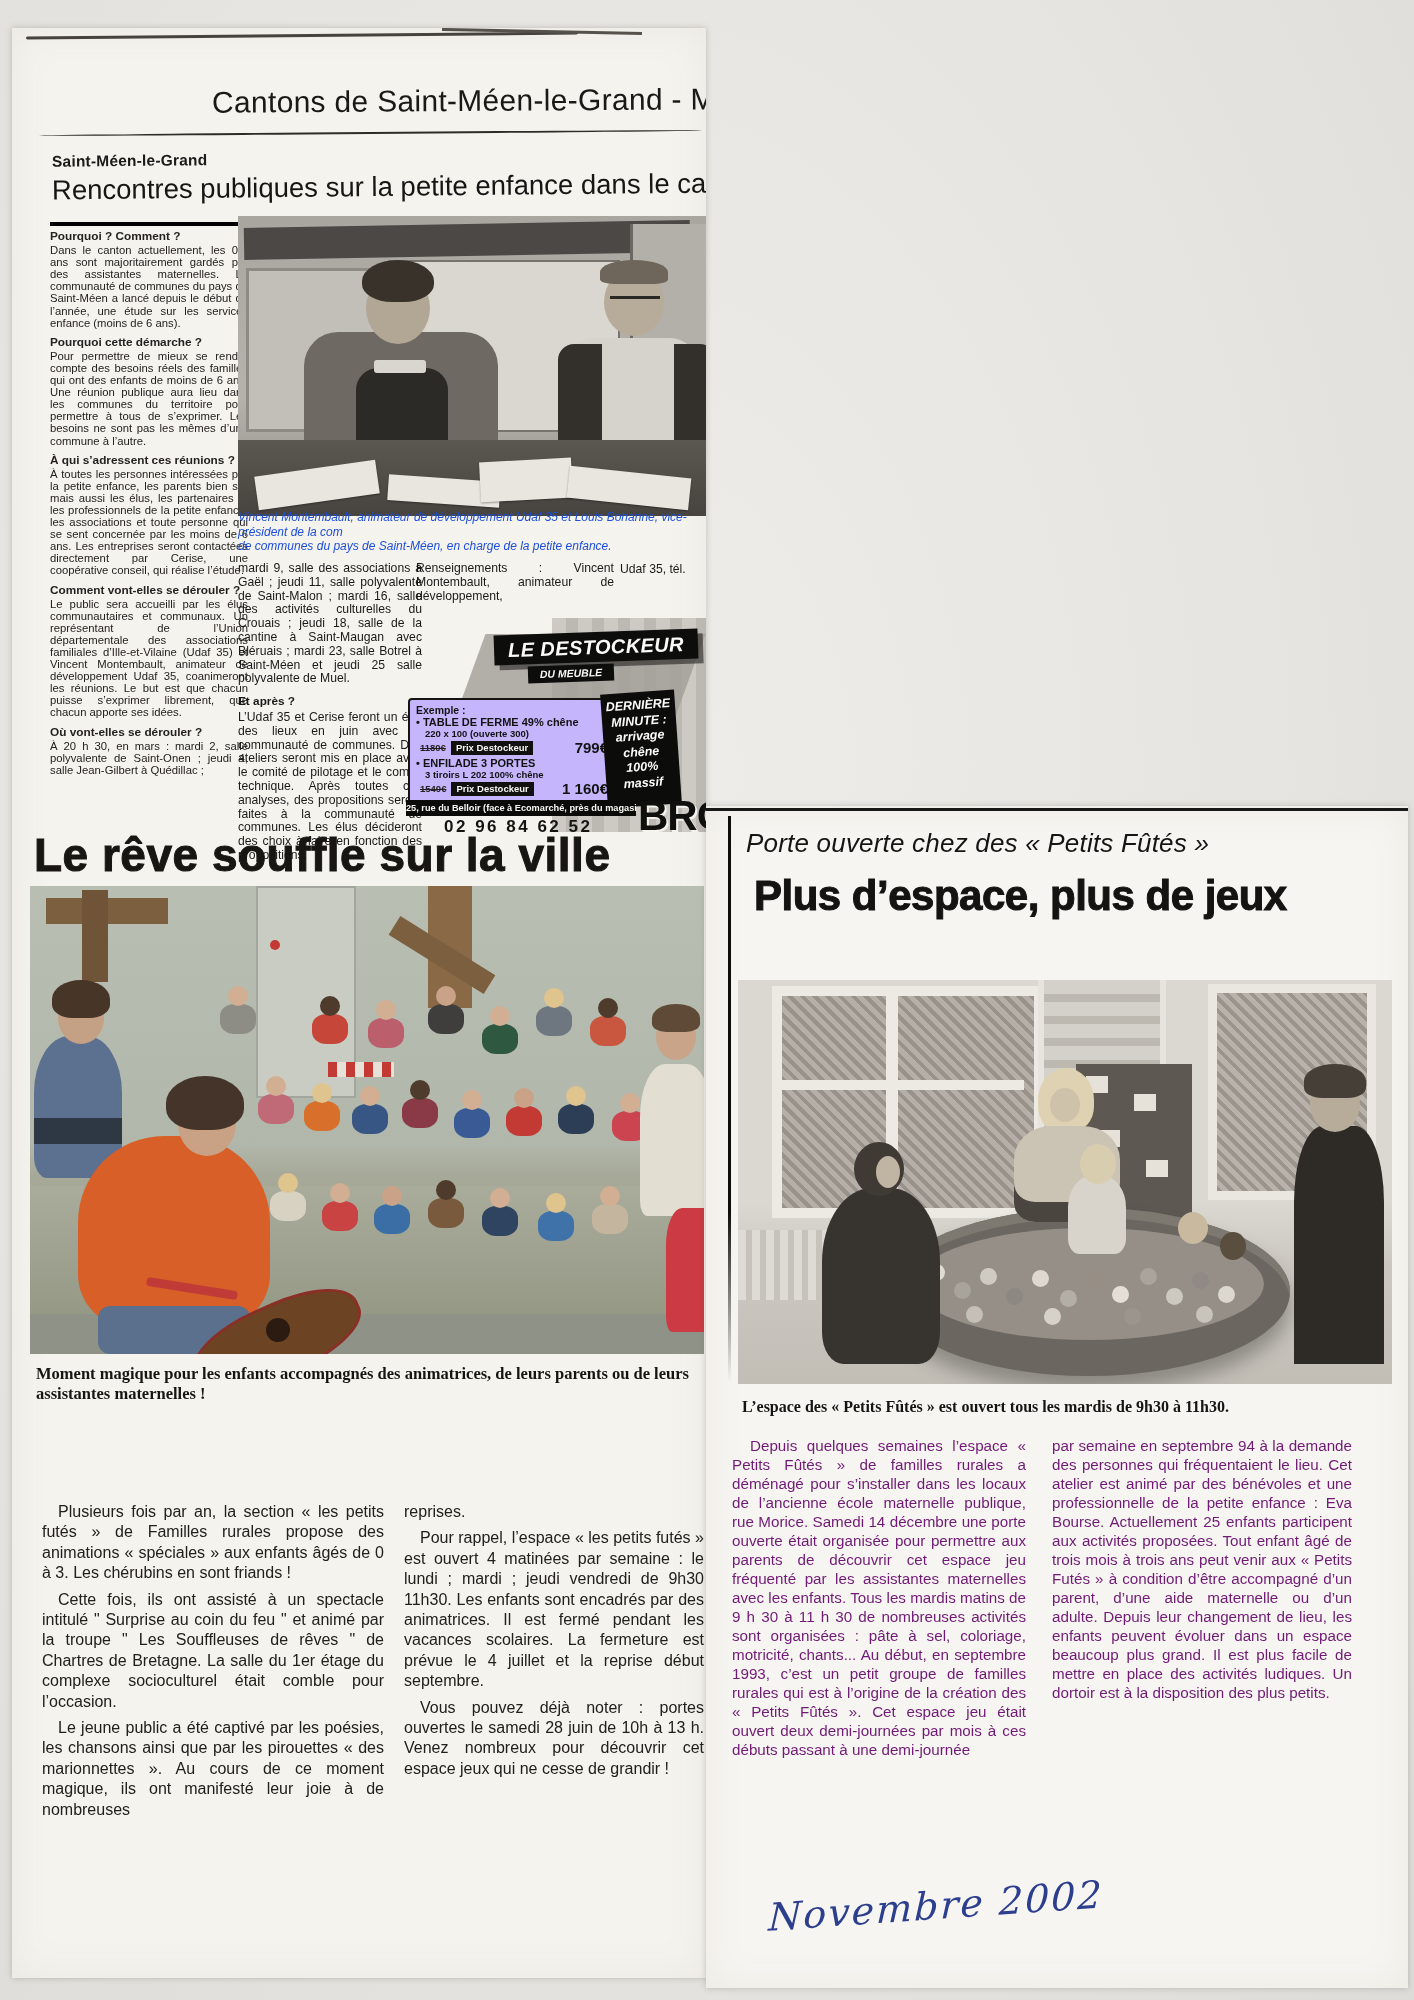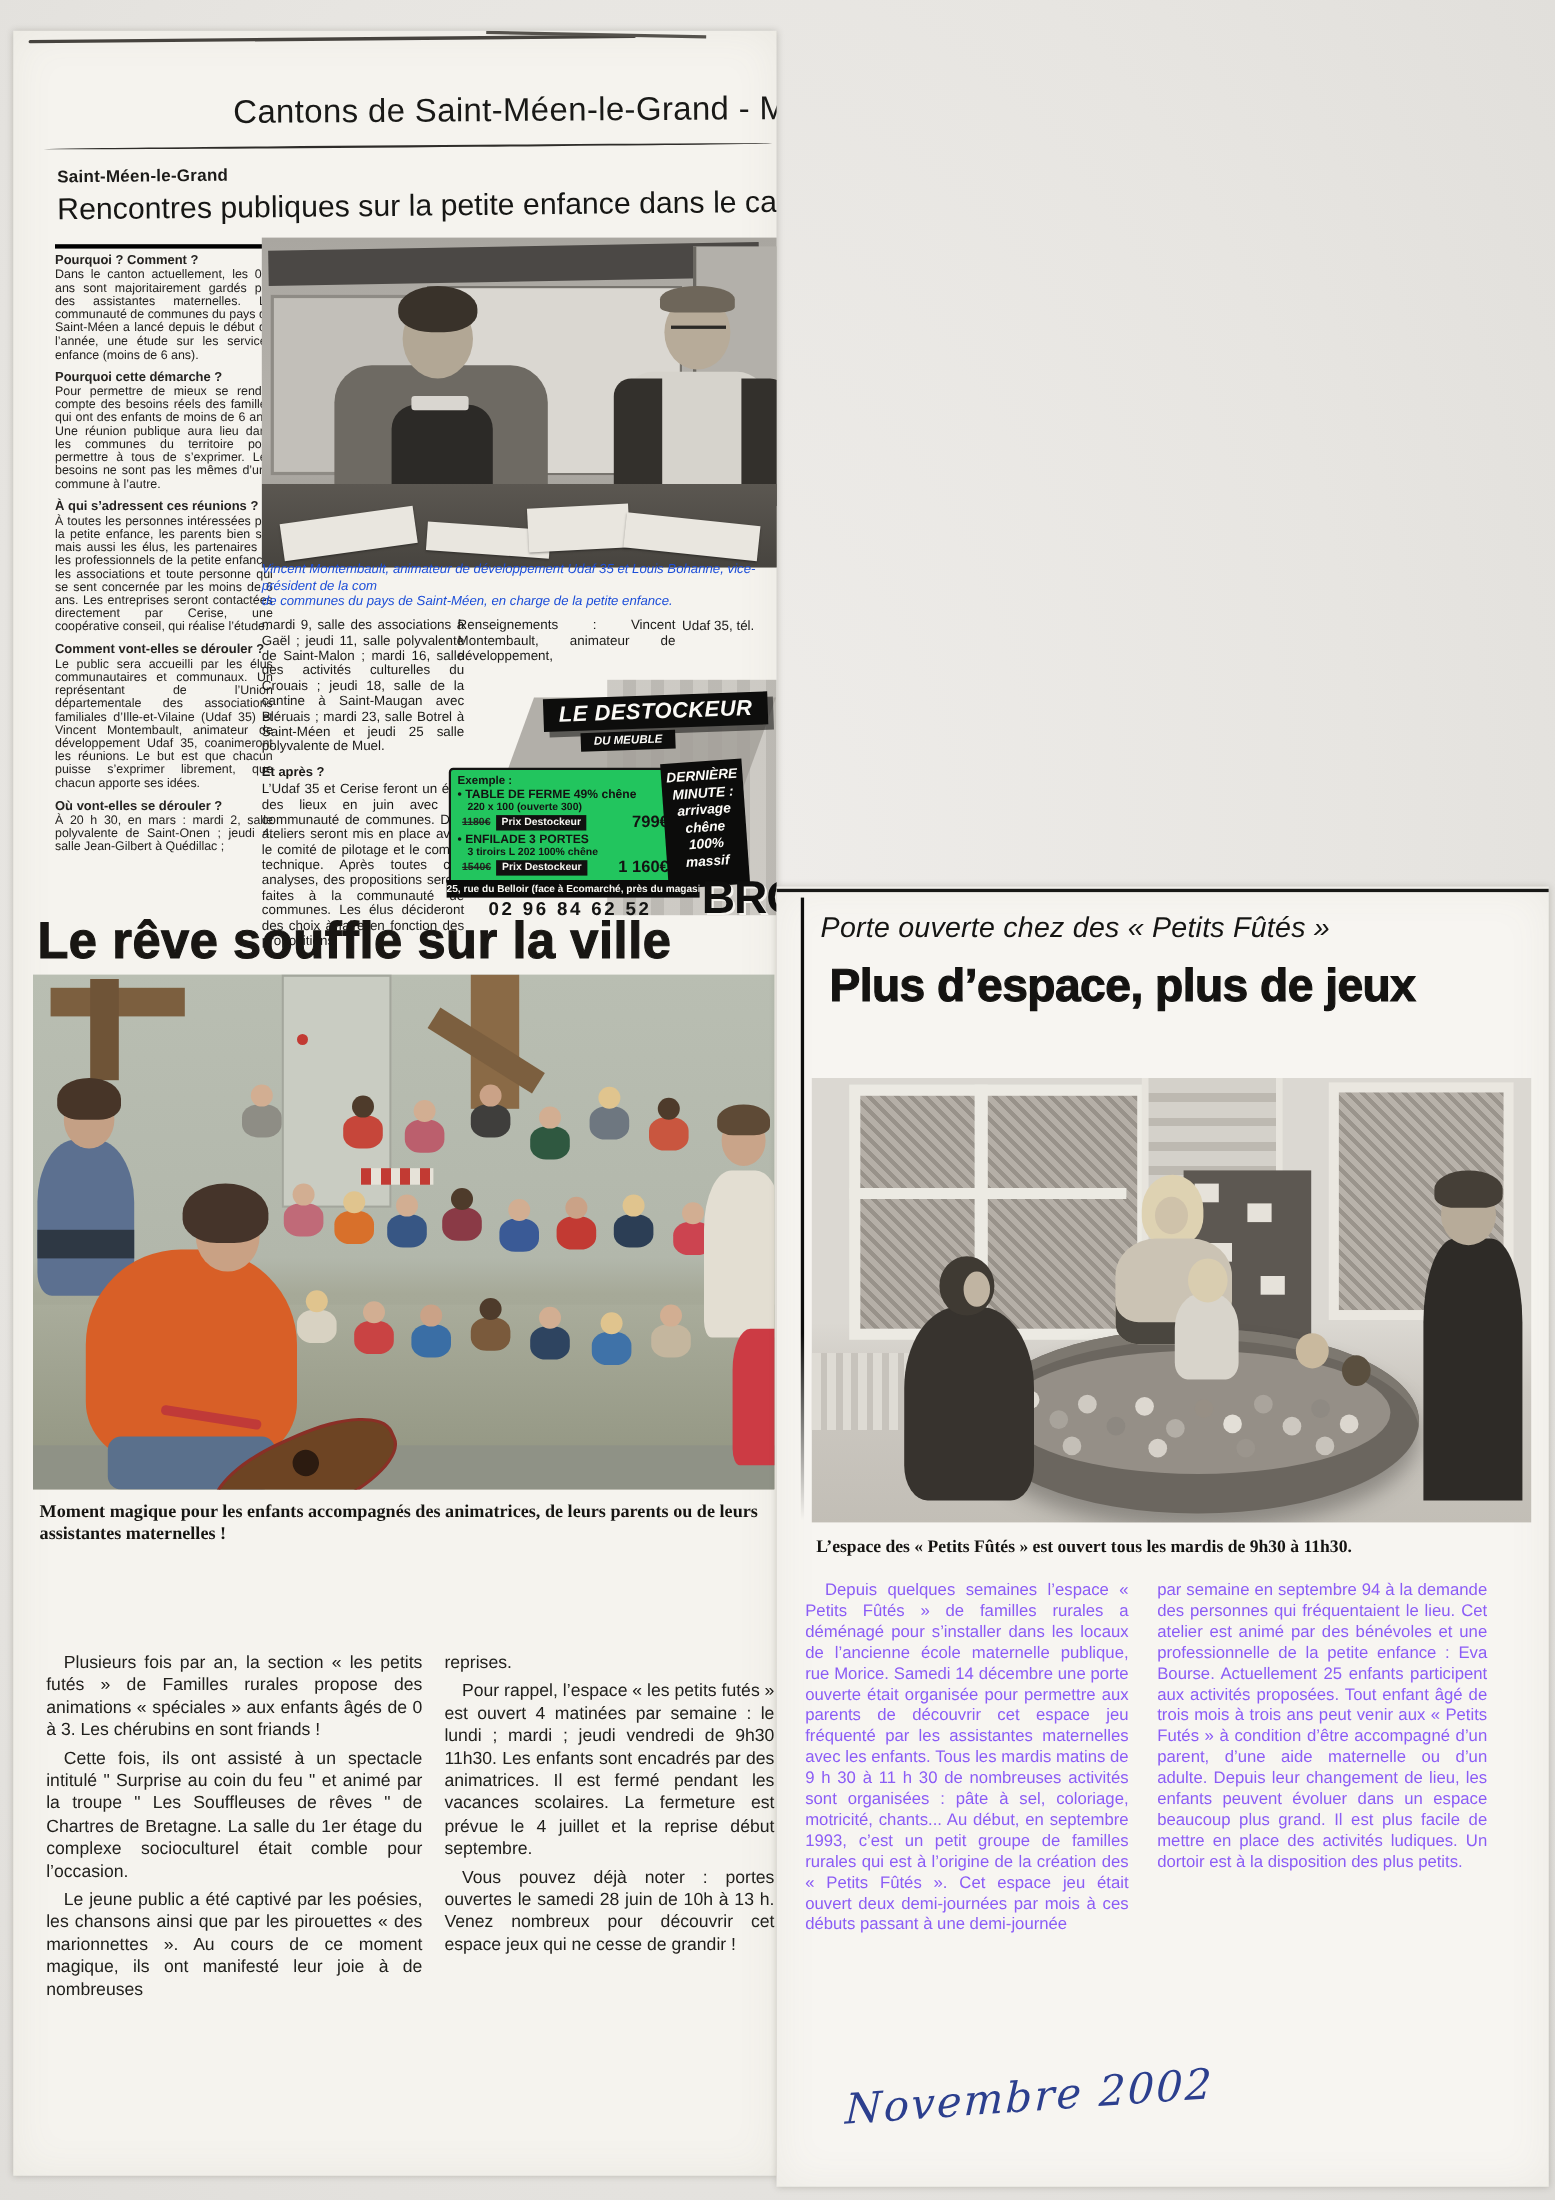--- a/index.html
+++ b/index.html
@@ -48,21 +48,21 @@
   .p1-glasses{left:372px;top:80px;width:50px;height:3px;background:#2b2926;}
   .p1-table{left:0;top:224px;width:476px;height:76px;background:linear-gradient(#5b5751,#47443f);}
   .paper{background:#e9e6df;box-shadow:0 1px 2px rgba(0,0,0,.35);}
 
   
   .ad{left:390px;top:572px;width:304px;height:234px;}
   .ad-photo{left:150px;top:18px;width:154px;height:214px;background:repeating-linear-gradient(90deg,#c6c3bd 0 14px,#b2afa9 14px 26px);opacity:.85;}
   .ad-swoosh{left:62px;top:34px;width:220px;height:118px;background:#a19e97;transform:skewX(-20deg);opacity:.8;}
   .ad-banner1{left:92px;top:32px;width:204px;height:30px;background:#0d0d0c;color:#fbfaf6;font-weight:900;font-style:italic;font-size:20px;letter-spacing:.4px;text-align:center;line-height:30px;transform:rotate(-2deg);box-shadow:5px 5px 0 rgba(20,20,18,.55);}
   .ad-banner2{left:126px;top:65px;width:86px;height:17px;background:#0d0d0c;color:#fbfaf6;font-weight:900;font-style:italic;font-size:10.5px;text-align:center;line-height:17px;transform:rotate(-2deg);}
-  .ad-exbox{left:6px;top:98px;width:192px;background:#22c55e;border:2px solid #141413;border-radius:4px;padding:4px 6px 5px 6px;font-size:10px;line-height:12px;color:#131312;}
+  .ad-exbox{left:6px;top:98px;width:192px;background:#c4b5fd;border:2px solid #141413;border-radius:4px;padding:4px 6px 5px 6px;font-size:10px;line-height:12px;color:#131312;}
   .ex-label{font-weight:bold;font-size:10.5px;}
   .ex-name{font-weight:bold;font-size:11px;}
   .ex-detail{font-weight:bold;font-size:9.5px;padding-left:9px;}
   .ex-row{display:flex;align-items:center;gap:5px;padding-left:4px;margin:1px 0 2px 0;}
   .ex-row s{font-weight:bold;font-size:9.5px;color:#22211f;}
   .chip{background:#111110;color:#f8f7f2;font-weight:bold;font-size:9.5px;padding:1px 5px;}
   .price{font-weight:900;font-size:15px;margin-left:auto;}
   .ad-flash{left:202px;top:92px;width:74px;height:108px;background:#0c0c0b;color:#fdfcf8;transform:rotate(-4deg);text-align:center;font-style:italic;font-weight:900;font-size:12.5px;line-height:15.5px;padding-top:6px;}
   .ad-strip{left:4px;top:200px;width:230px;height:16px;background:#0b0b0a;color:#f8f7f2;font-weight:bold;font-size:9.2px;line-height:16px;text-align:center;white-space:nowrap;overflow:hidden;}
   .ad-phone{left:42px;top:217px;font-weight:900;font-size:17px;letter-spacing:2.5px;color:#141413;}
@@ -111,21 +111,21 @@
   .p2-guitar{left:158px;top:418px;width:172px;height:66px;background:#6d4423;border:3px solid #8a2f26;border-radius:45%;transform:rotate(-24deg);}
   .p2-ghole{left:236px;top:432px;width:24px;height:24px;border-radius:50%;background:#2c1b10;transform:rotate(-24deg);}
   .p2-tie{left:116px;top:398px;width:92px;height:9px;background:#c03a38;transform:rotate(9deg);border-radius:4px;}
 
   
   .r-topline{left:0;top:2px;width:100%;height:3px;background:#181816;}
   .r-vline{left:22px;top:10px;width:3px;height:566px;background:linear-gradient(#0e0e0d 70%,rgba(14,14,13,0));}
   .kicker3{left:40px;top:22px;font-style:italic;font-weight:500;font-size:26px;letter-spacing:.2px;color:#151513;}
   .headline3{left:48px;top:66px;font-weight:900;font-size:42px;letter-spacing:-.5px;color:#141311;-webkit-text-stroke:1px #141311;}
   .cap3{left:36px;top:592px;width:640px;font-family:"Liberation Serif",serif;font-weight:bold;font-size:16px;color:#151412;}
-  .body3{top:630px;font-size:15.2px;line-height:19px;text-align:justify;color:#8b5cf6;}
+  .body3{top:630px;font-size:15.2px;line-height:19px;text-align:justify;color:#701a75;}
   .b3c1{left:26px;width:294px;}
   .b3c2{left:346px;width:300px;}
   .body3 p{margin:0;text-indent:18px;}
   .b3c2 p{text-indent:0;}
   .handwriting{left:62px;top:1078px;font-family:"DejaVu Serif",serif;font-style:italic;font-size:38px;letter-spacing:2px;color:#2c3f8e;transform:rotate(-4deg) skewX(-6deg);}
 
   
   .photo3{left:32px;top:174px;width:654px;height:404px;overflow:hidden;background:linear-gradient(#dbd8d2 55%,#ccc8c1 70%,#c2beb6 100%);}
   .p3-winl{left:34px;top:6px;width:252px;height:212px;border:10px solid #eceae3;background:repeating-linear-gradient(45deg,#98928a 0 4px,#b5afa7 4px 9px);}
   .p3-winl-m{left:148px;top:6px;width:12px;height:212px;background:#eceae3;}

